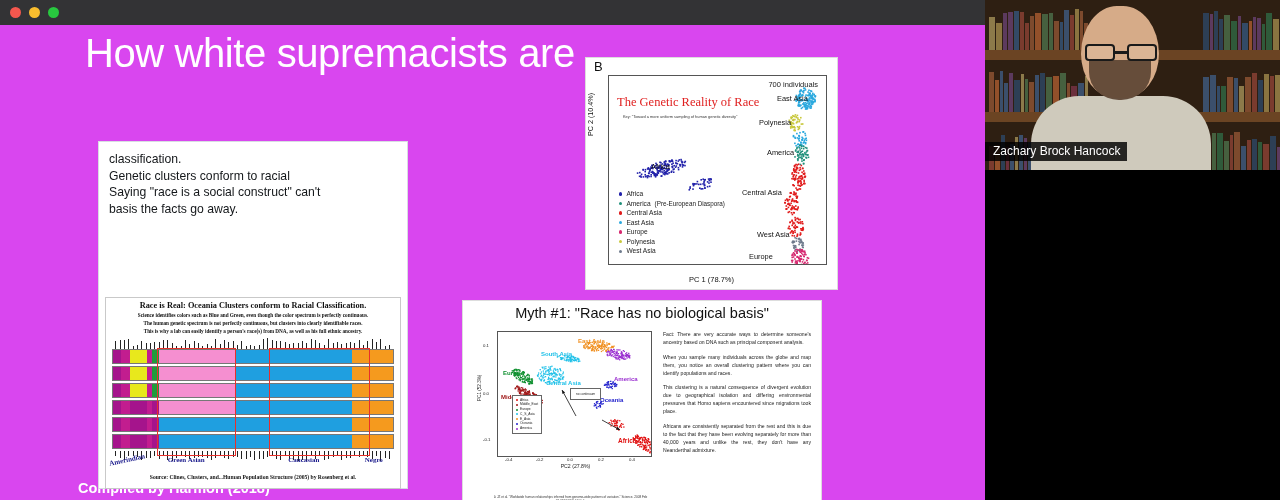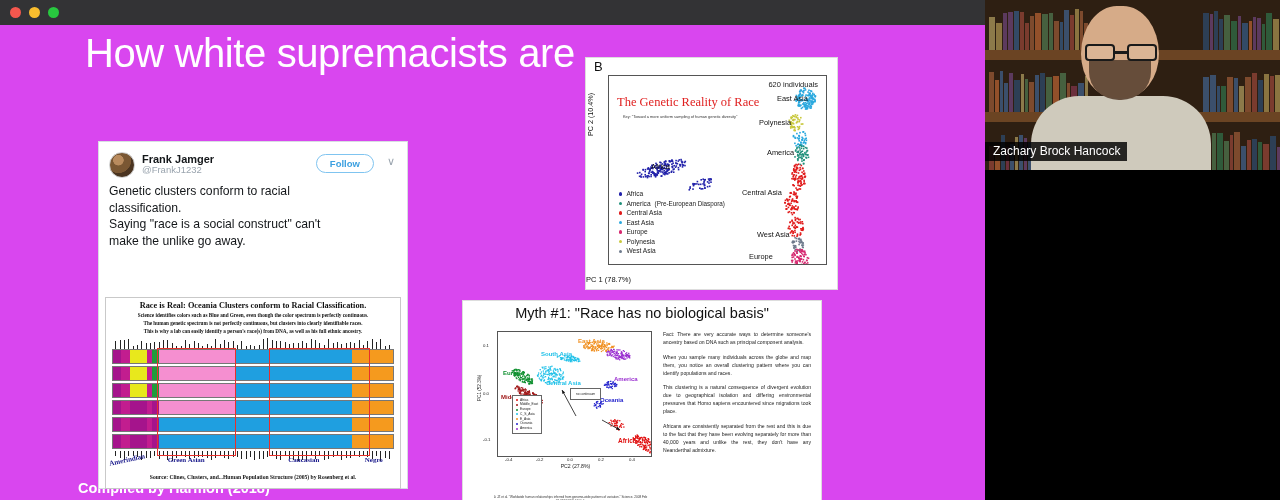--- a/index.html
+++ b/index.html
@@ -108,21 +108,21 @@
   .figB-inner {
     position: absolute; left: 22px; top: 17px; right: 10px; bottom: 24px;
     border: 1px solid #555; background: #fff; overflow: hidden;
   }
   .figB-head { color: #e02020; font-size: 12.5px; font-family: "Liberation Serif", serif;
     position: absolute; left: 8px; top: 19px; white-space: nowrap; }
   .figB-n { position: absolute; right: 8px; top: 4px; font-size: 7.5px; color: #222; }
   .figB-key { position: absolute; left: 14px; top: 38px; font-size: 3.9px; color: #333; }
   .figB-ylab { position: absolute; left: 0px; top: 78px; font-size: 7.2px; color: #111;
     transform: rotate(-90deg); transform-origin: left top; white-space: nowrap; }
-  .figB-xlab { position: absolute; left: 0; right: 0; bottom: 5px; text-align: left;
+  .figB-xlab { position: absolute; left: 0; right: 0; bottom: 5px; text-align: center;
     font-size: 7.5px; color: #111; }
   .clab { position: absolute; font-size: 7.4px; color: #111; white-space: nowrap; }
   .figB-legend { position: absolute; left: 10px; bottom: 8px; font-size: 6.6px; color: #222;
     line-height: 1.45; }
   .figB-legend div { display: flex; align-items: center; gap: 4px; }
   .dot { width: 3.4px; height: 3.4px; border-radius: 50%; display: inline-block; }
   .lg-note { font-size: 6.3px; color: #222; }
 
   
   .figM {
@@ -191,34 +191,25 @@
 
   <div class="stage">
 
     <div class="slide-title">
       <div>How white supremacists are</div>
     </div>
 
     <div class="compiled">Compiled by Harmon (2018)</div>
 
     <div class="tweet">
-      <div class="tw-head">
-        <div class="tw-avatar"></div>
-        <div class="tw-names">
-          <div class="tw-name">Frank Jamger</div>
-          <div class="tw-handle">@FrankJ1232</div>
-        </div>
-        <div class="tw-follow">Follow</div>
-        <div class="tw-caret">∨</div>
-      </div>
       <div class="tw-body">
+        <div>classification.</div>
         <div>Genetic clusters conform to racial</div>
-        <div>classification.</div>
         <div>Saying "race is a social construct" can't</div>
-        <div>make the unlike go away.</div>
+        <div>basis the facts go away.</div>
       </div>
     </div>
 
     <div class="struct">
       <div class="struct-title">Race is Real: Oceania Clusters conform to Racial Classification.</div>
       <div class="struct-sub">
         <div>Science identifies colors such as Blue and Green, even though the color spectrum is perfectly continuous.</div>
         <div>The human genetic spectrum is not perfectly continuous, but clusters into clearly identifiable races.</div>
         <div>This is why a lab can easily identify a person's race(s) from DNA, as well as his full ethnic ancestry.</div>
       </div>
@@ -438,21 +429,21 @@
         <span style="left:62%;">Caucasian</span>
         <span style="left:88%;">Negro</span>
       </div>
       <div class="struct-src">Source: Clines, Clusters, and...Human Population Structure (2005) by Rosenberg et al.</div>
     </div>
 
     <div class="figB">
       <div class="figB-letter">B</div>
       <div class="figB-ylab">PC 2 (10.4%)</div>
       <div class="figB-inner">
-        <div class="figB-n">620 individuals</div>
+        <div class="figB-n">700 individuals</div>
         <div class="figB-head">The Genetic Reality of Race</div>
         <div class="figB-key">Key: "Toward a more uniform sampling of human genetic diversity"</div>
         <svg id="figB-svg" width="100%" height="100%" style="position:absolute;left:0;top:0;">
             <rect x="48.3" y="96.4" width="1.6" height="1.6" fill="#2222aa"></rect>
             <rect x="51.2" y="95.1" width="1.6" height="1.6" fill="#2222aa"></rect>
             <rect x="42.7" y="91.2" width="1.6" height="1.6" fill="#2222aa"></rect>
             <rect x="66.6" y="86.7" width="1.6" height="1.6" fill="#2222aa"></rect>
             <rect x="45.7" y="89.0" width="1.6" height="1.6" fill="#2222aa"></rect>
             <rect x="63.5" y="92.8" width="1.6" height="1.6" fill="#2222aa"></rect>
             <rect x="45.2" y="97.2" width="1.6" height="1.6" fill="#2222aa"></rect>

